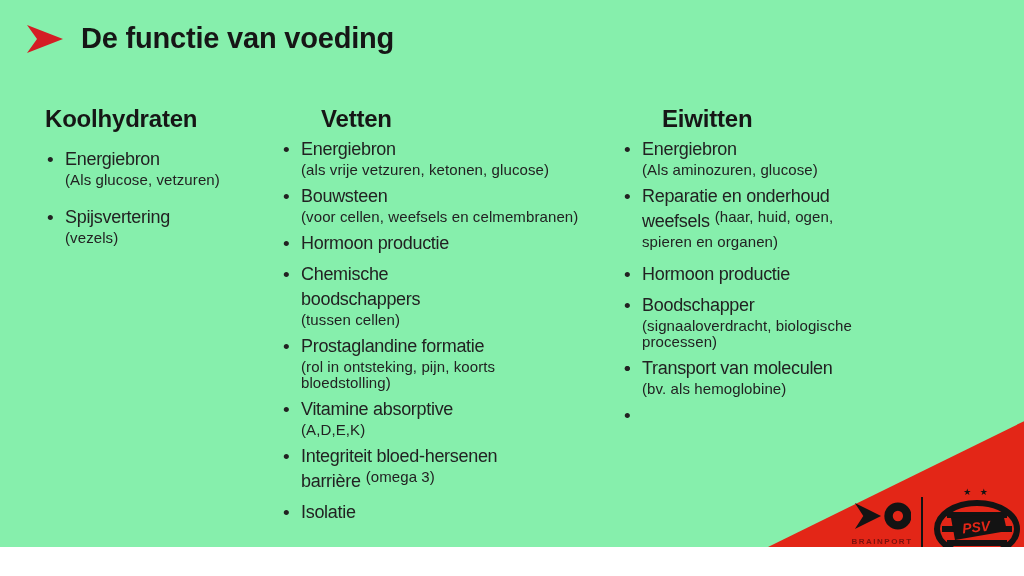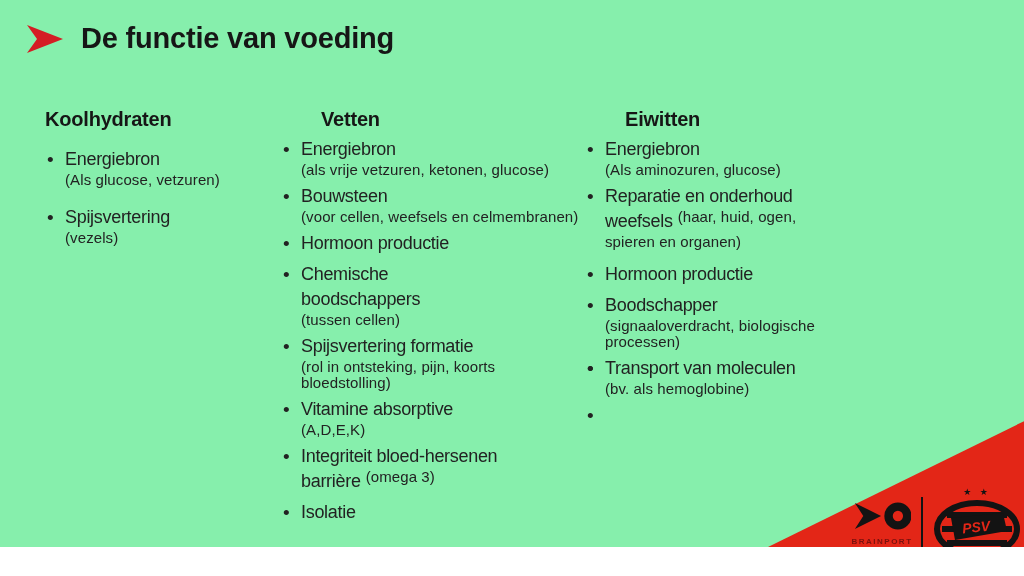--- a/index.html
+++ b/index.html
@@ -8,22 +8,22 @@
     background:#86efac; font-family:"Liberation Sans", sans-serif; color:#222222;
   }
   
   .title-row{position:absolute; left:26px; top:22px; display:flex; align-items:center; gap:17px;}
   .title-arrow{width:38px; height:30px; flex:0 0 auto;}
   .slide-title{margin:0; font-size:29px; font-weight:700; color:#161616; letter-spacing:-0.2px;}
   
   .col{position:absolute; top:104px;}
   .col-0{left:45px;  width:232px;}
   .col-1{left:281px; width:332px;}
-  .col-2{left:585px; width:374px;}
-  .col-heading{font-size:20px; font-weight:700; line-height:30px; color:#161616; letter-spacing:-0.2px;}
+  .col-2{left:622px; width:374px;}
+  .col-heading{font-size:24px; font-weight:700; line-height:30px; color:#161616; letter-spacing:-0.2px;}
   .col-1 .col-heading,.col-2 .col-heading{margin-bottom:3px;margin-left:40px;}
   .col-0 .col-heading{margin-bottom:13px;}
   .item{position:relative; padding-left:20px; margin-bottom:6px;}
   .col-0 .item{margin-bottom:17px;}
   .bullet{position:absolute; left:2px; top:0; font-size:19px; line-height:25px; color:#222;}
   .main{font-size:18px; line-height:25px; white-space:pre-line; letter-spacing:-0.3px;}
   .sub{font-size:15px; line-height:16px; white-space:pre-line; letter-spacing:0.1px;}
   .sub-inline{font-size:15px; line-height:16px; white-space:pre-line; vertical-align:5px; margin-left:5px; letter-spacing:0.1px;}
   
   .red-triangle{position:absolute; inset:0; background:#e32617;
@@ -79,21 +79,21 @@
       <span class="main">Hormoon productie</span>
     </div>
     <div class="item">
       <span class="bullet">•</span>
       <span class="main">Chemische
 boodschappers</span>
       <div class="sub">(tussen cellen)</div>
     </div>
     <div class="item">
       <span class="bullet">•</span>
-      <span class="main">Spijsvertering formatie</span>
+      <span class="main">Prostaglandine formatie</span>
       <div class="sub">(rol in ontsteking, pijn, koorts
 bloedstolling)</div>
     </div>
     <div class="item">
       <span class="bullet">•</span>
       <span class="main">Vitamine absorptive</span>
       <div class="sub">(A,D,E,K)</div>
     </div>
     <div class="item">
       <span class="bullet">•</span>

